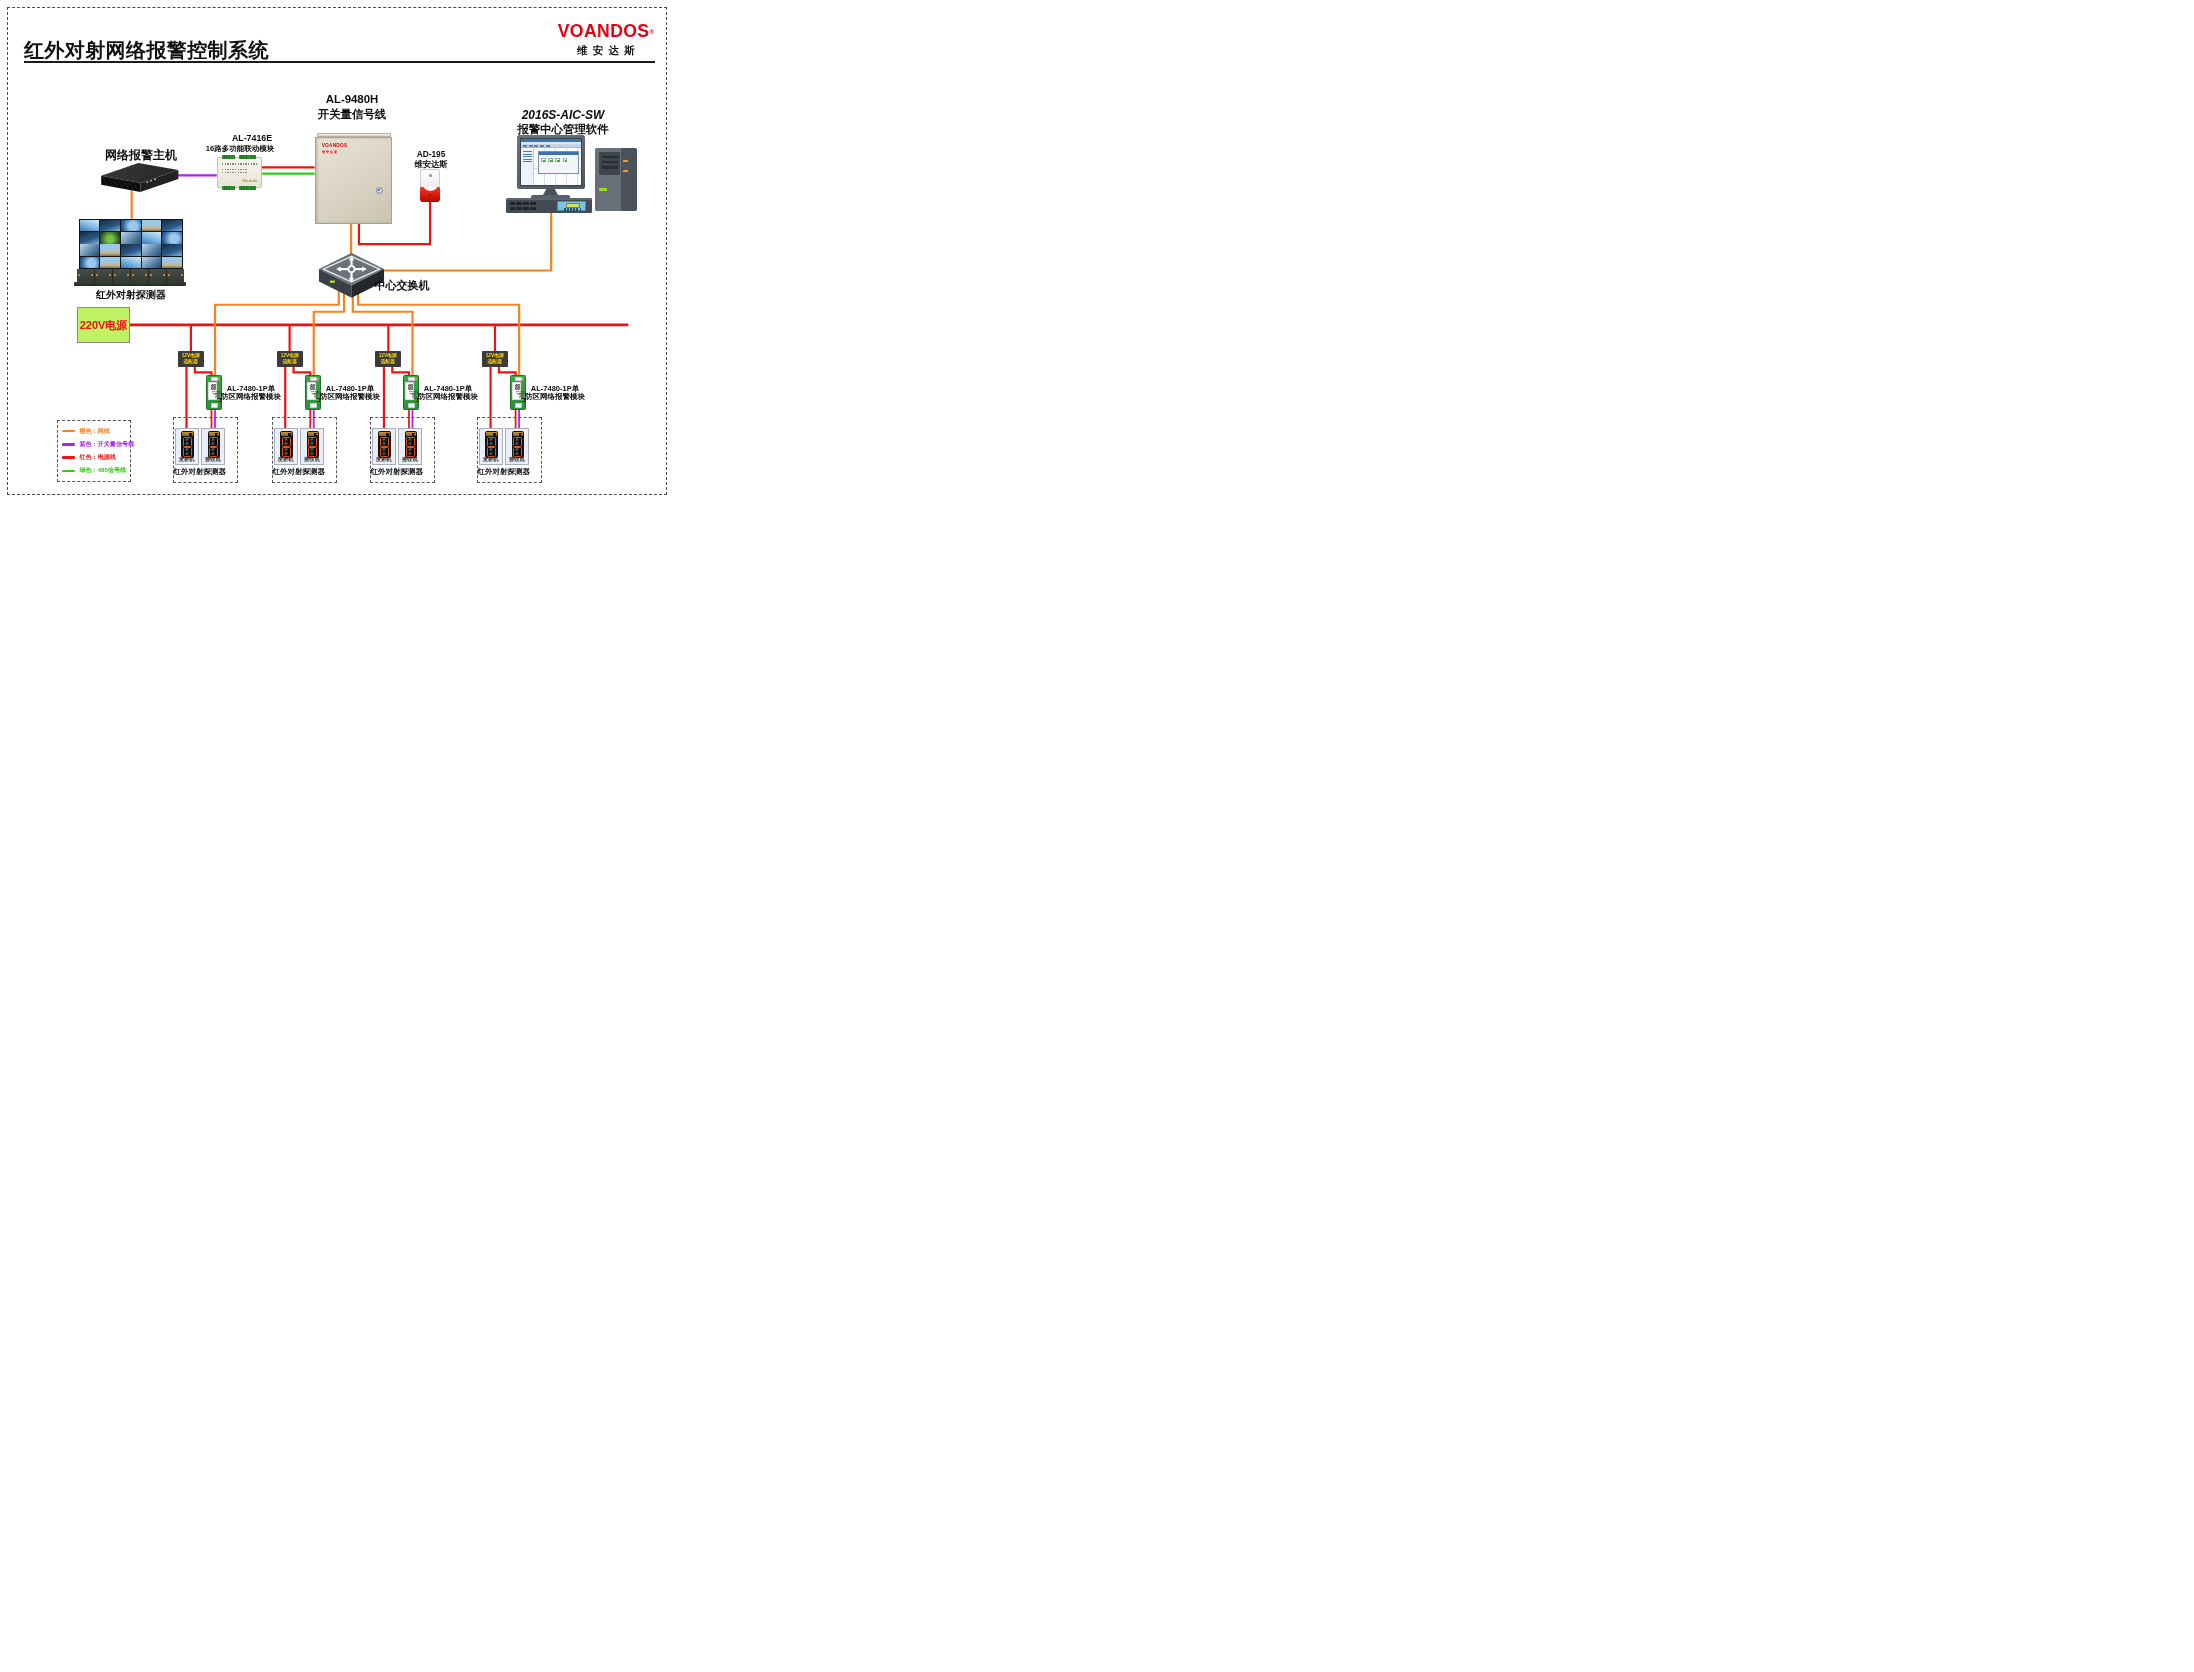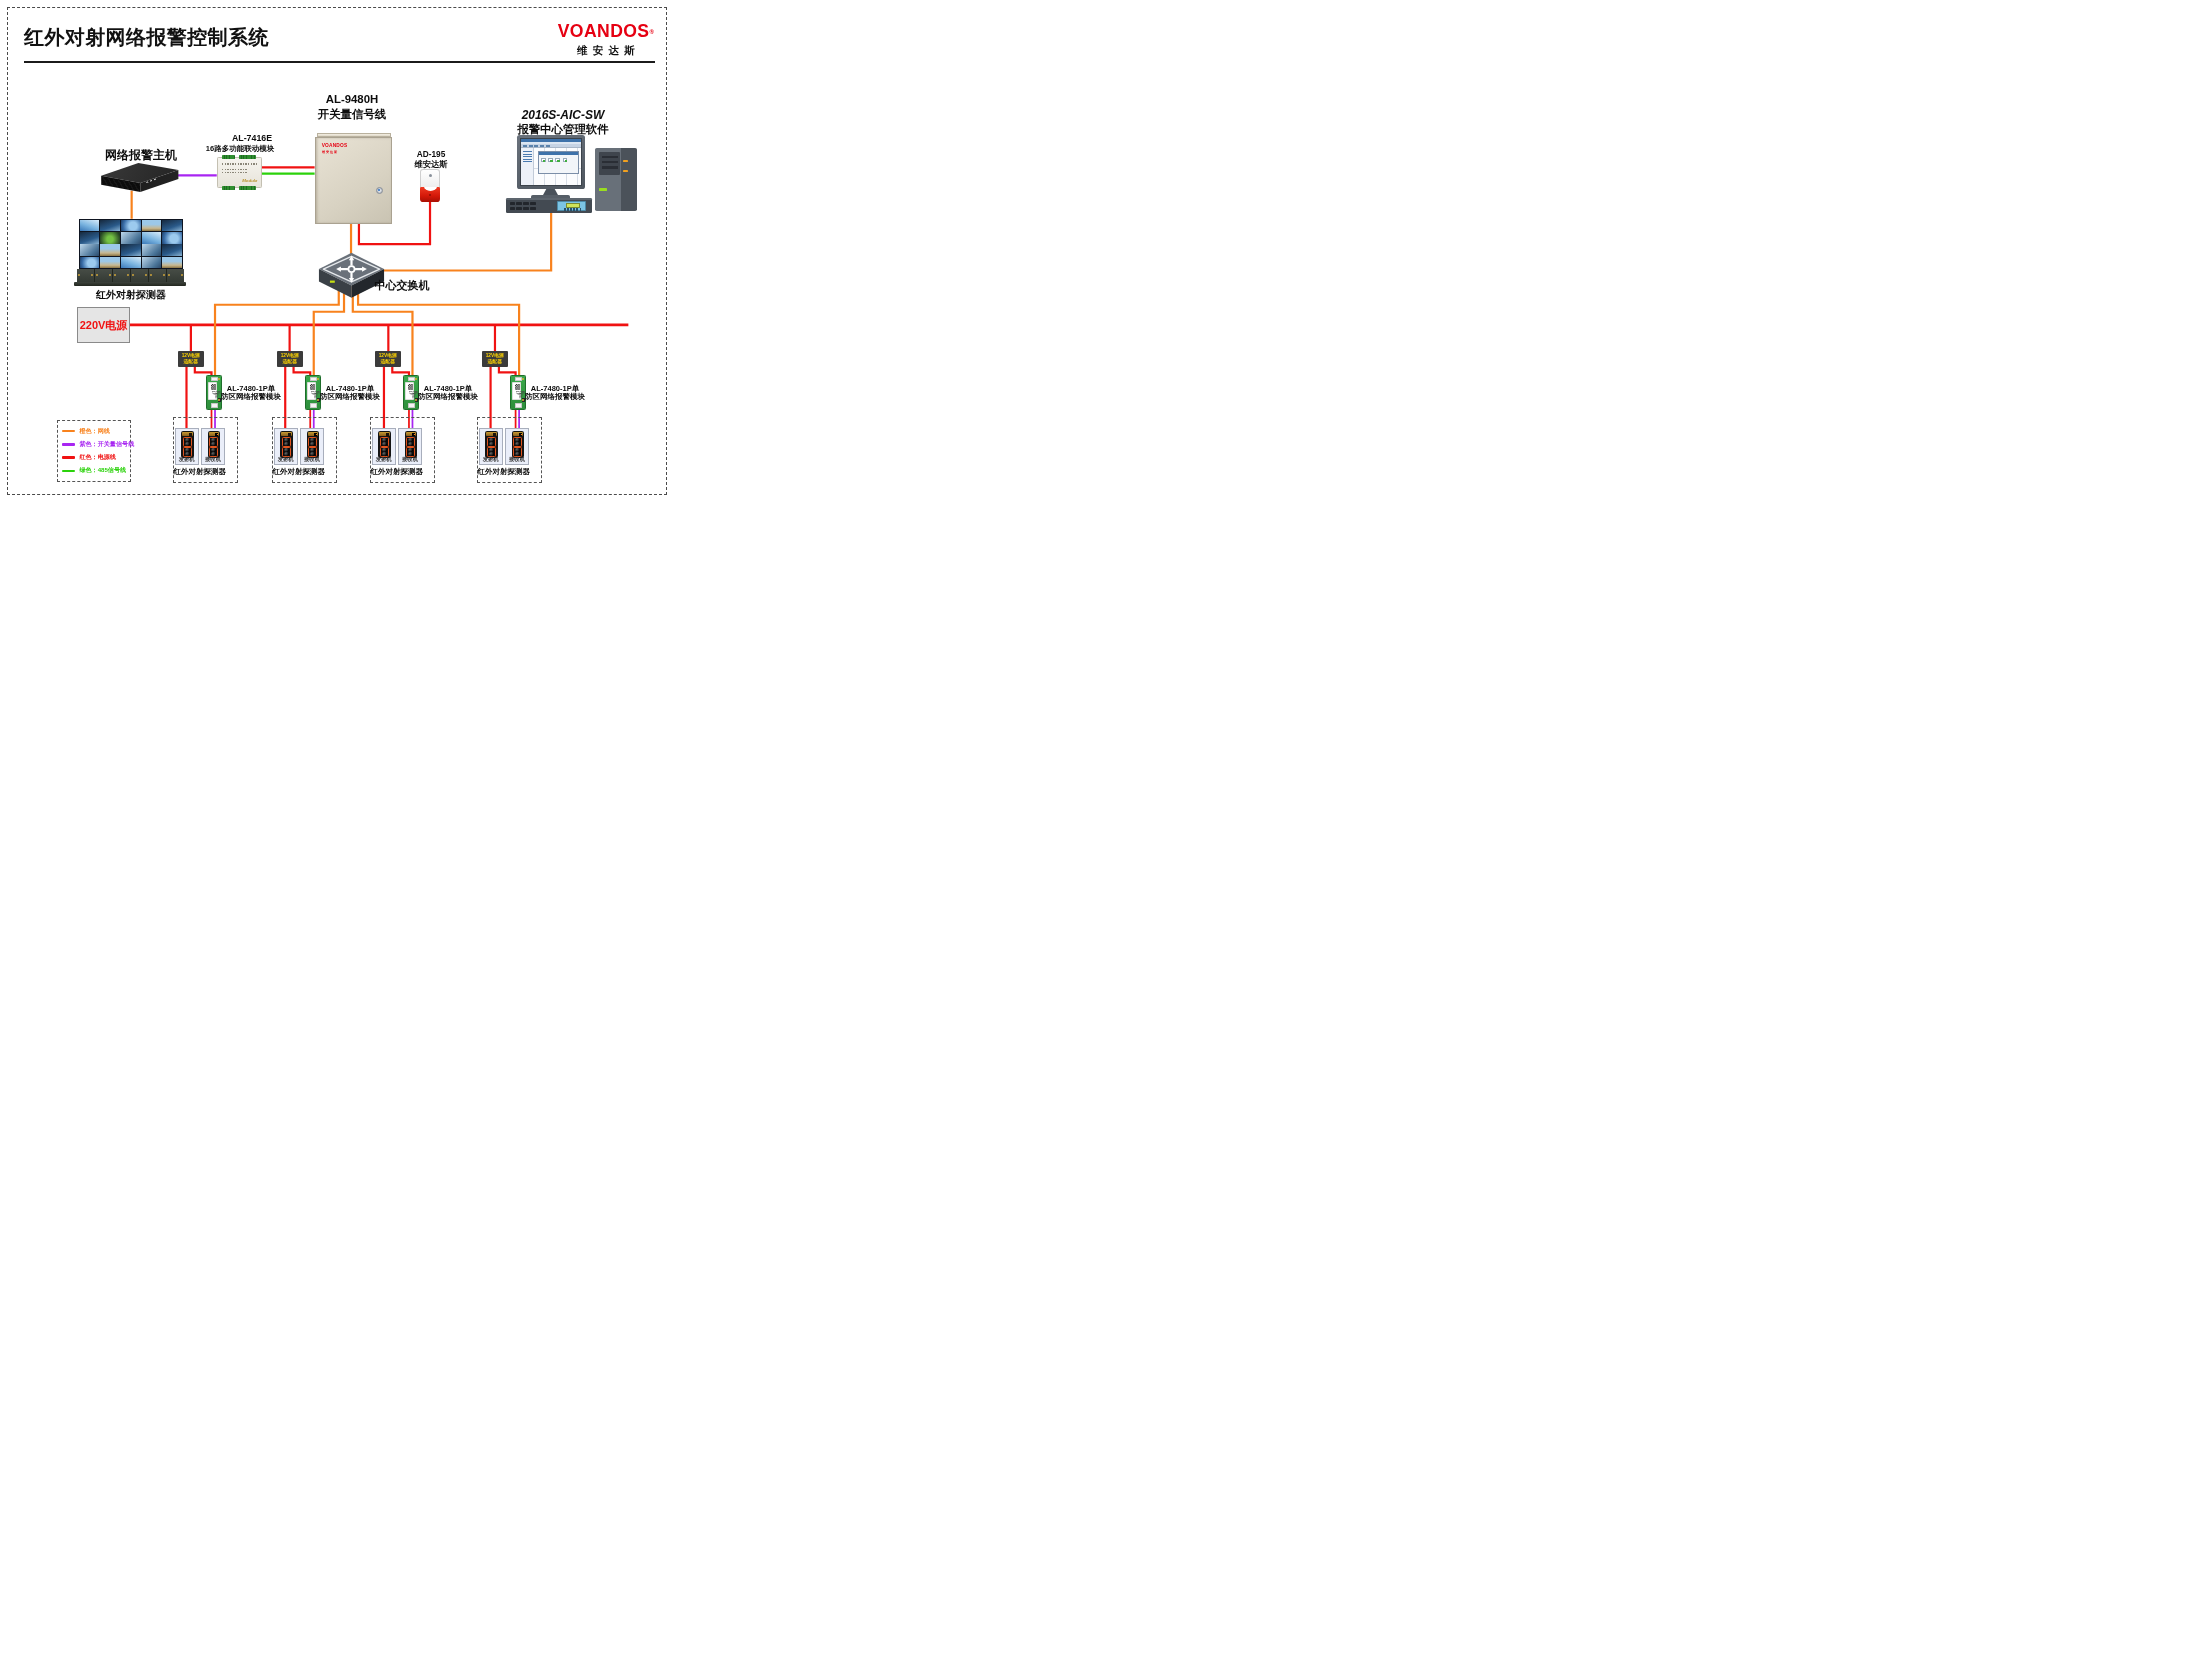--- a/index.html
+++ b/index.html
@@ -6,21 +6,21 @@
   html,body { background:#fff; }
   body { font-family:"Liberation Sans","DejaVu Sans",sans-serif; }
   #canvas { position:relative; width:674px; height:502px; background:#fff; overflow:hidden; }
   .page-border { position:absolute; left:6.6px; top:6.6px; right:6.6px; bottom:6.6px;
     border:1.3px dashed #4a4a4a; pointer-events:none; z-index:50; }
   #wire-svg { position:absolute; left:0; top:0; width:674px; height:502px; z-index:1; }
   .dev, .lbl { position:absolute; z-index:2; }
   .lbl { font-weight:900; color:#0d0d0d; text-align:center; transform:translateX(-50%); white-space:nowrap; }
 
   
-  .title { position:absolute; left:24px; top:24px; font-size:20px; font-weight:900; color:#111;
+  .title { position:absolute; left:24px; top:37px; font-size:20px; font-weight:900; color:#111;
     letter-spacing:0.4px; z-index:3; }
   .title-rule { position:absolute; left:24px; top:61px; width:631px; height:2.2px; background:#1b1b1b; z-index:3; }
   .logo { position:absolute; right:20px; top:21px; text-align:center; z-index:3; }
   .logo-en { font-size:17.6px; font-weight:900; letter-spacing:0.4px; font-stretch:condensed; }
   .logo-reg { font-size:6.1px; vertical-align:super; font-weight:700; }
   .logo-cn { font-size:10.5px; font-weight:900; color:#111; letter-spacing:5.3px; margin-top:1.8px; margin-right:-5.3px; }
 
   
   .dvr { left:99px; top:162px; width:81px; height:31px; }
   .dvr i { position:absolute; display:block; }
@@ -132,21 +132,21 @@
     background:linear-gradient(90deg,#687079 0 62%,#4b525a 62% 100%); border-radius:1.8px; }
   .tower-panel { position:absolute; left:4px; top:4.4px; width:21px; height:23px; background:#3f454d; border-radius:0.9px; }
   .tower-panel i { position:absolute; left:2.6px; width:16px; height:2.2px; background:#2a2e35; display:block; }
   .led-o { position:absolute; width:5.3px; height:2.2px; background:#f0a020; border-radius:0.4px; }
   .led-g { position:absolute; left:4.4px; top:40px; width:8px; height:2.6px; background:#9ade20; border-radius:0.4px; }
 
   
   .switch-svg { position:absolute; left:314px; top:248px; z-index:2; }
 
   
-  .box220 { left:77px; top:307px; width:53px; height:36px; background:#e5e5e5; border:0.9px solid #8a8a8a;
+  .box220 { left:77px; top:307px; width:53px; height:36px; background:#bef264; border:0.9px solid #8a8a8a;
     display:flex; align-items:center; justify-content:center; }
   .box220 span { font-size:11px; font-weight:900; }
 
   
   .legend { left:57px; top:420px; width:74px; height:62px; border:0.9px dashed #555;
     display:flex; flex-direction:column; justify-content:space-evenly; padding:1.8px 4.4px; }
   .leg-item { display:flex; align-items:center; gap:4px; }
   .leg-swatch { width:13px; height:2.2px; border-radius:0.9px; flex:0 0 auto; }
   .leg-text { font-size:6.1px; font-weight:900; white-space:nowrap; }
 

